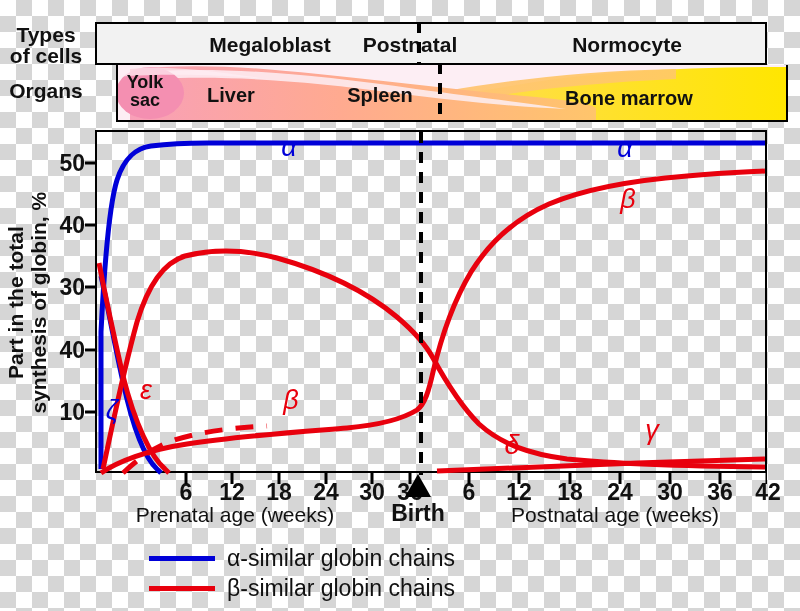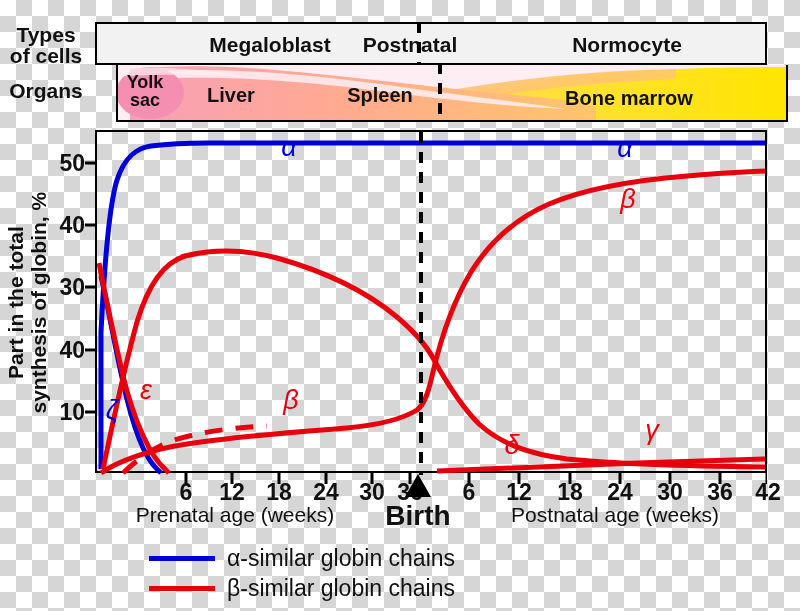--- a/index.html
+++ b/index.html
@@ -71,21 +71,21 @@
   
   .xlab{
     position:absolute;font-size:23px;font-weight:bold;color:#111;
     transform:translateX(-50%);top:479px;
   }
   .xaxis-name{
     position:absolute;font-size:21px;color:#111;transform:translateX(-50%);top:503px;
     white-space:nowrap;
   }
   #birth-label{
-    position:absolute;font-size:28px;font-weight:bold;color:#111;
+    position:absolute;font-size:23px;font-weight:bold;color:#111;
     transform:translateX(-50%);top:500px;left:418px;
   }
   #birth-arrow{
     position:absolute;left:418px;top:474px;transform:translateX(-50%);
     width:0;height:0;border-left:13px solid transparent;border-right:13px solid transparent;
     border-bottom:23px solid #000;
   }
 
   
   .glab{position:absolute;font-size:27px;font-style:italic;transform:translate(-50%,-50%);}

